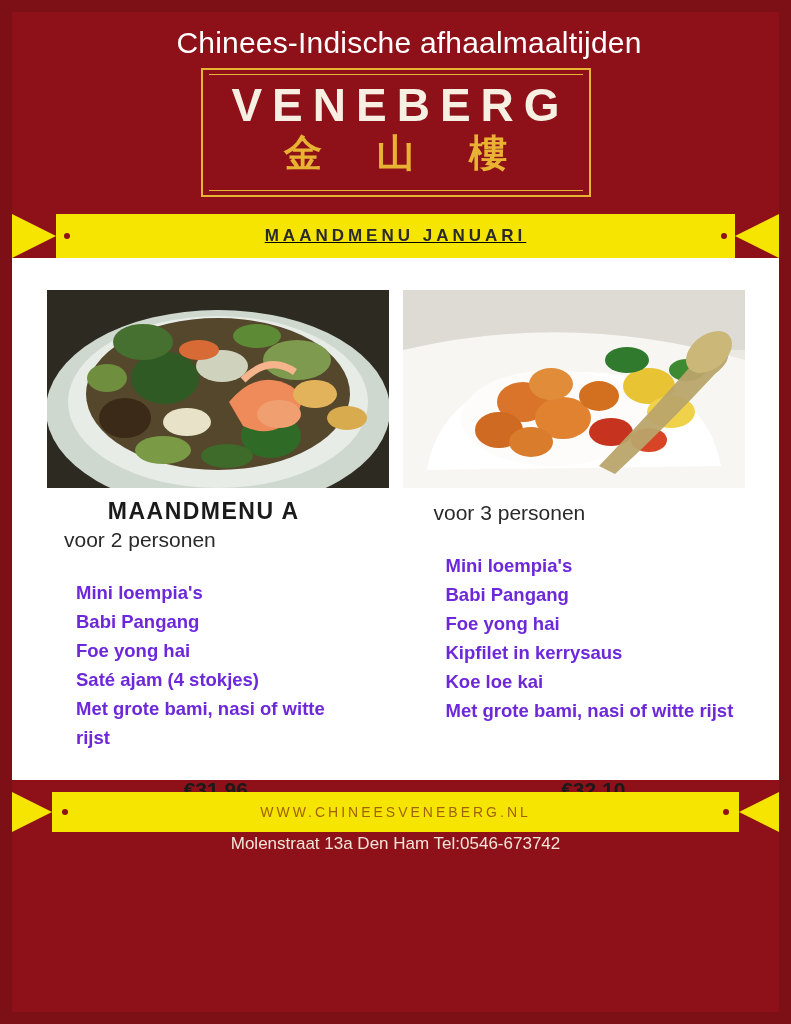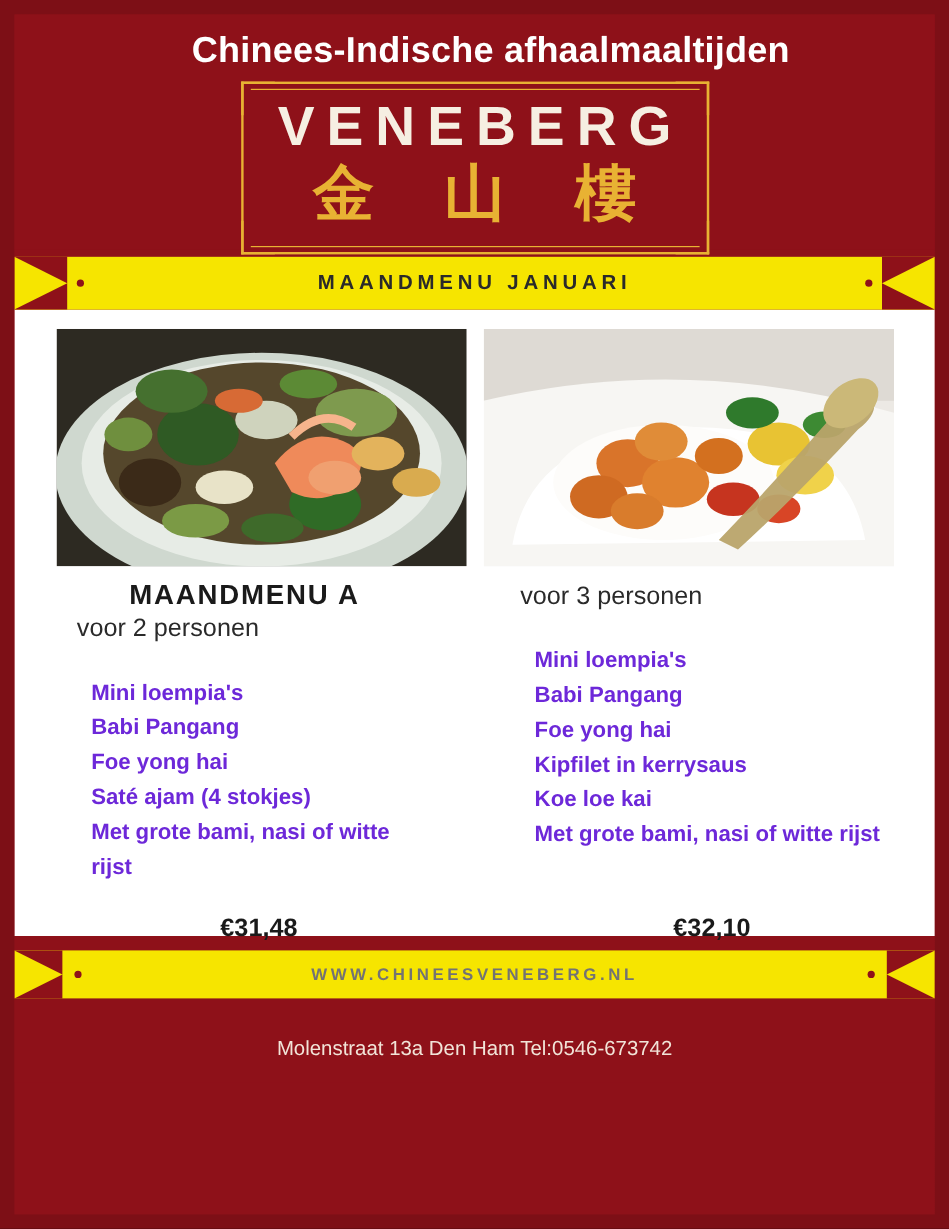--- a/index.html
+++ b/index.html
@@ -33,21 +33,21 @@
   .header {
     position: relative;
     height: 196px;
     background: #8e1119;
     text-align: center;
   }
   .header-title {
     margin: 0;
     padding-top: 14px;
     font-size: 30px;
-    font-weight: bold;
+    font-weight: normal;
     color: #ffffff;
     letter-spacing: 0.2px;
     padding-left: 27px;
   }
   .frame {
     position: relative;
     width: 390px;
     margin: 8px auto 0 auto;
     border: 2px solid #e8b233;
     padding: 10px 0 21px 0;
@@ -77,36 +77,37 @@
     margin: 0;
     font-size: 46px;
     font-weight: bold;
     color: #f6efe2;
     letter-spacing: 10px;
     line-height: 1.1;
     padding-left: 10px;
   }
   .brand-cn {
     margin: 2px 0 0 0;
-    font-size: 51px;
+    font-size: 38px;
     font-weight: bold;
     color: #e8b233;
     letter-spacing: 22px;
     padding-left: 22px;
     line-height: 1.1;
   }
   
   .banner {
     position: relative;
     height: 44px;
     margin: 6px 0 0 0;
     background: #f6e500;
     display: flex;
     align-items: center;
     justify-content: center;
+    text-decoration: underline;
   }
   .banner .ribbon-l, .banner .ribbon-r {
     position: absolute;
     top: 0;
     width: 0;
     height: 0;
     border-top: 22px solid #8e1119;
     border-bottom: 22px solid #8e1119;
   }
   .banner .ribbon-l { left: 0; border-left: 44px solid transparent; }
@@ -123,21 +124,21 @@
   .banner-dot.right { right: 52px; }
   .banner-text {
     font-size: 17px;
     font-weight: bold;
     color: #2a2a2a;
     letter-spacing: 4px;
   }
   
   .body-white {
     background: #ffffff;
-    padding: 16px 0 0 0;
+    padding: 32px 0 0 0;
     height: 522px;
     box-sizing: border-box;
   }
   .photos {
     display: flex;
     justify-content: center;
     gap: 14px;
   }
   .photo {
     width: 342px;
@@ -246,29 +247,29 @@
     top: 17px;
     width: 6px;
     height: 6px;
     border-radius: 50%;
     background: #8e1119;
   }
   .footer-dot.left { left: 50px; }
   .footer-dot.right { right: 50px; }
   .footer-url {
     font-size: 14px;
-    font-weight: bold;
-    color: #737373;
+    font-weight: normal;
+    color: #a16207;
     letter-spacing: 3px;
   }
   .footer-addr {
     text-align: center;
     color: #f2e4d8;
     font-size: 17px;
-    padding-top: 32px;
+    padding-top: 2px;
   }
 </style>
 </head>
 <body>
 
 <div class="poster">
   <div class="inner">
 
     <div class="header">
       <h1 class="header-title">Chinees-Indische afhaalmaaltijden</h1>
@@ -363,21 +364,21 @@
             <li>Babi Pangang</li>
             <li>Foe yong hai</li>
             <li>Kipfilet in kerrysaus</li>
             <li>Koe loe kai</li>
             <li>Met grote bami, nasi of witte rijst</li>
           </ul>
         </div>
       </div>
 
       <div class="price-row">
-        <div class="price left">€31,48</div>
+        <div class="price left">€31,96</div>
         <div class="price right">€32,10</div>
       </div>
 
 
     </div>
 
     <div class="footer">
       <div class="footer-banner">
         <span class="ribbon-l"></span>
         <span class="ribbon-r"></span>

